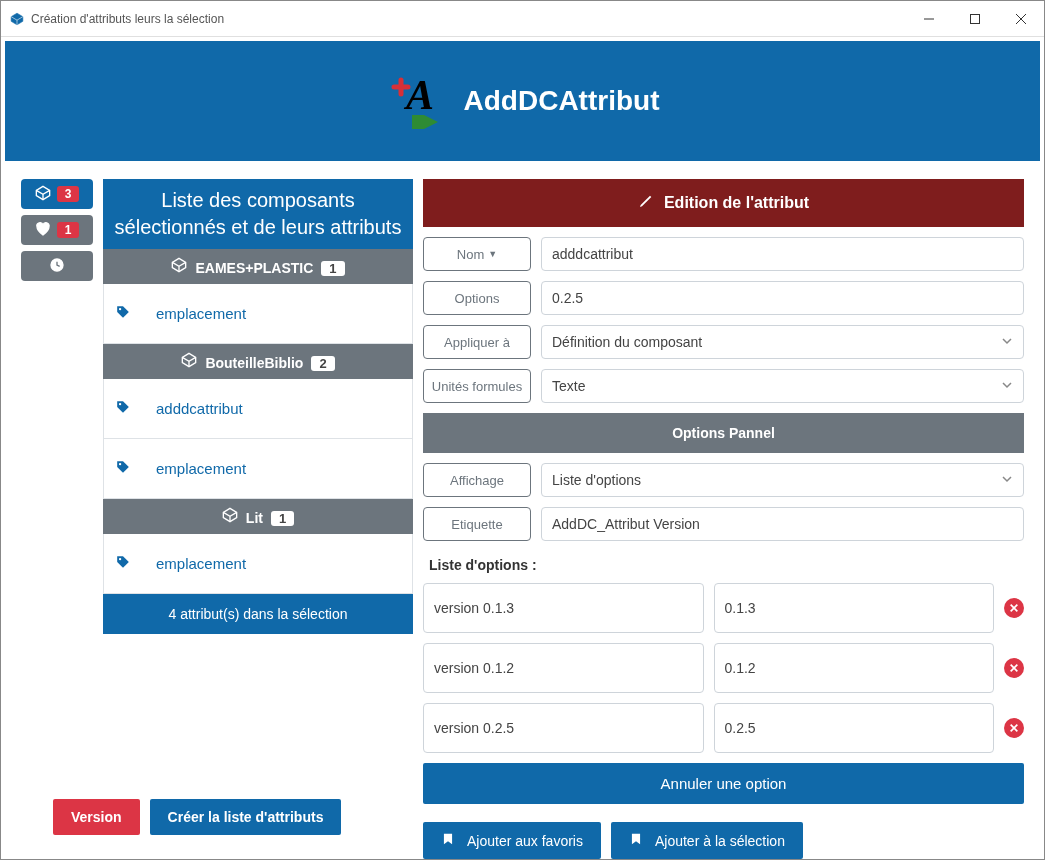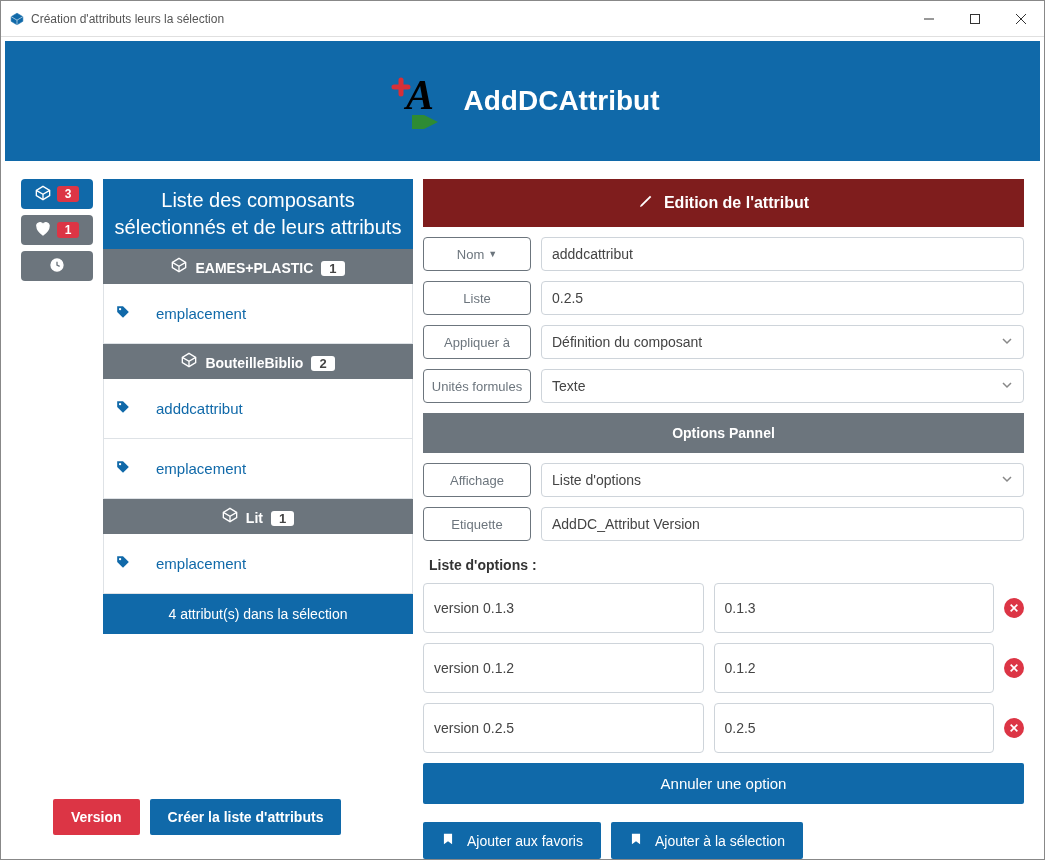--- a/index.html
+++ b/index.html
@@ -235,21 +235,21 @@
           <span>Nom</span>
           <span class="caret">▼</span>
         </div>
         <div class="form-input">
           <span>adddcattribut</span>
         </div>
       </div>
 
       <div class="form-row">
         <div class="form-label-btn fixed">
-          <span>Liste</span>
+          <span>Options</span>
         </div>
         <div class="form-input">
           <span>0.2.5</span>
         </div>
       </div>
 
       <div class="form-row">
         <div class="form-label-btn fixed">
           <span>Appliquer à</span>
         </div>

